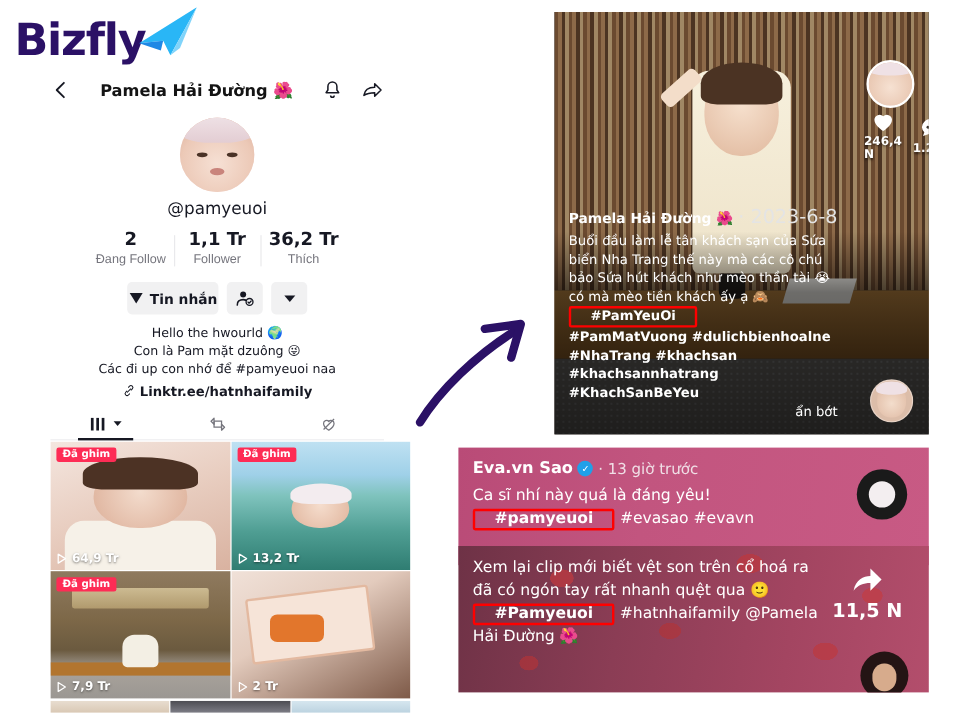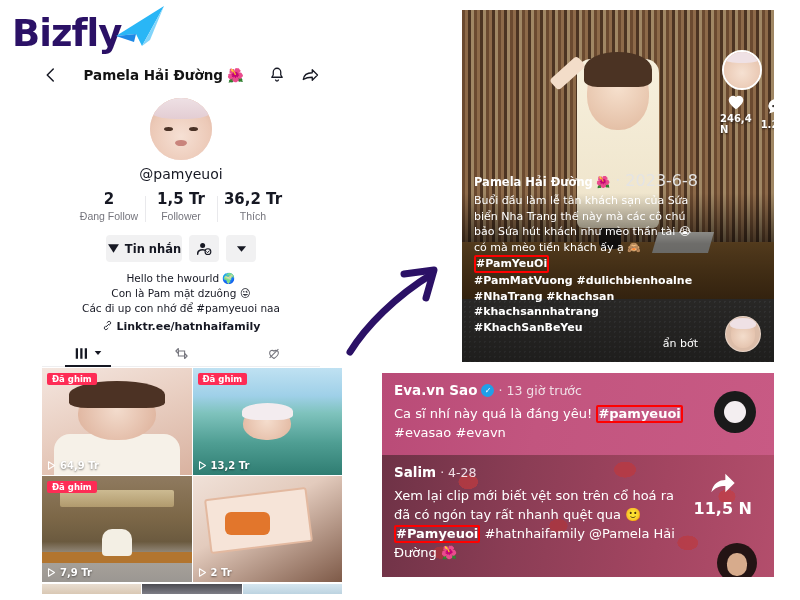--- a/index.html
+++ b/index.html
@@ -195,21 +195,21 @@
 
   .v-caption{position:absolute;left:12px;bottom:12px;width:224px;color:#fff;}
   .vc-head{font-size:11.5px;font-weight:bold;margin-bottom:3px;
     font-family:"DejaVu Sans",sans-serif;}
   .vc-date{font-weight:normal;color:#e4e4e4;font-size:16px;}
   .vc-body{font-size:11px;line-height:15.5px;font-family:"DejaVu Sans",sans-serif;}
   .vc-tags{font-size:11px;line-height:15.5px;font-weight:bold;font-family:"DejaVu Sans",sans-serif;}
   .vc-more{text-align:right;font-size:11px;color:#fff;margin-top:2px;width:224px;
     font-family:"DejaVu Sans",sans-serif;}
   .hl-box{
-    border:2.5px solid #ff0000;padding:0px 0;display:inline-block;border-radius:2px;
+    border:2.5px solid #ff0000;padding:0px 16px;display:inline-block;border-radius:2px;
     font-weight:bold;line-height:14px;
   }
 
   
   .card{position:absolute;left:382px;width:392px;overflow:hidden;}
   .card1{top:373px;height:98px;background:linear-gradient(100deg,#b94b77 0%,#c2557f 40%,#c85a84 100%);}
   .card2{top:455px;height:122px;background:linear-gradient(100deg,#6e3246 0%,#8b3d55 35%,#a34561 70%,#b34e6c 100%);}
   .card2 .berries{position:absolute;left:0;top:0;width:100%;height:100%;
     background-image:radial-gradient(ellipse 16px 12px at 22% 22%, #d33b3b 0 60%, transparent 62%),
       radial-gradient(ellipse 18px 13px at 62% 12%, #c73636 0 60%, transparent 62%),
@@ -282,21 +282,21 @@
     </div>
 
     <div class="handle">@pamyeuoi</div>
 
     <div class="stats">
       <div class="stat">
         <div class="stat-num">2</div>
         <div class="stat-lbl">Đang Follow</div>
       </div>
       <div class="stat">
-        <div class="stat-num">1,5 Tr</div>
+        <div class="stat-num">1,1 Tr</div>
         <div class="stat-lbl">Follower</div>
       </div>
       <div class="stat">
         <div class="stat-num">36,2 Tr</div>
         <div class="stat-lbl">Thích</div>
       </div>
     </div>
 
     <div class="btn-row">
       <div class="btn msg">
@@ -523,24 +523,20 @@
       </div>
     </div>
     <div class="c-avatar">
       <div class="disc"></div>
     </div>
   </div>
 
   <div class="card card2">
     <div class="berries"></div>
     <div class="card-inner">
-      <div class="c-head">
-        <span>Salim</span>
-        <span class="c-time">· 4-28</span>
-      </div>
       <div class="c-body">
         <span>Xem lại clip mới biết vệt son trên cổ hoá ra đã có ngón tay rất nhanh quệt qua 🙂 </span><span class="hl-box">#Pamyeuoi</span><span> #hatnhaifamily @Pamela Hải Đường 🌺</span>
       </div>
     </div>
     <div class="c-share">
       <svg width="30" height="28" viewBox="0 0 24 24">
         <path d="M2 20c1.5-8 7-10.5 12-10.5V4l8 8-8 8v-5.5C9 14.5 5 16 2 20z" fill="#fff"></path>
       </svg>
       <div class="c-share-num">11,5 N</div>
     </div>

